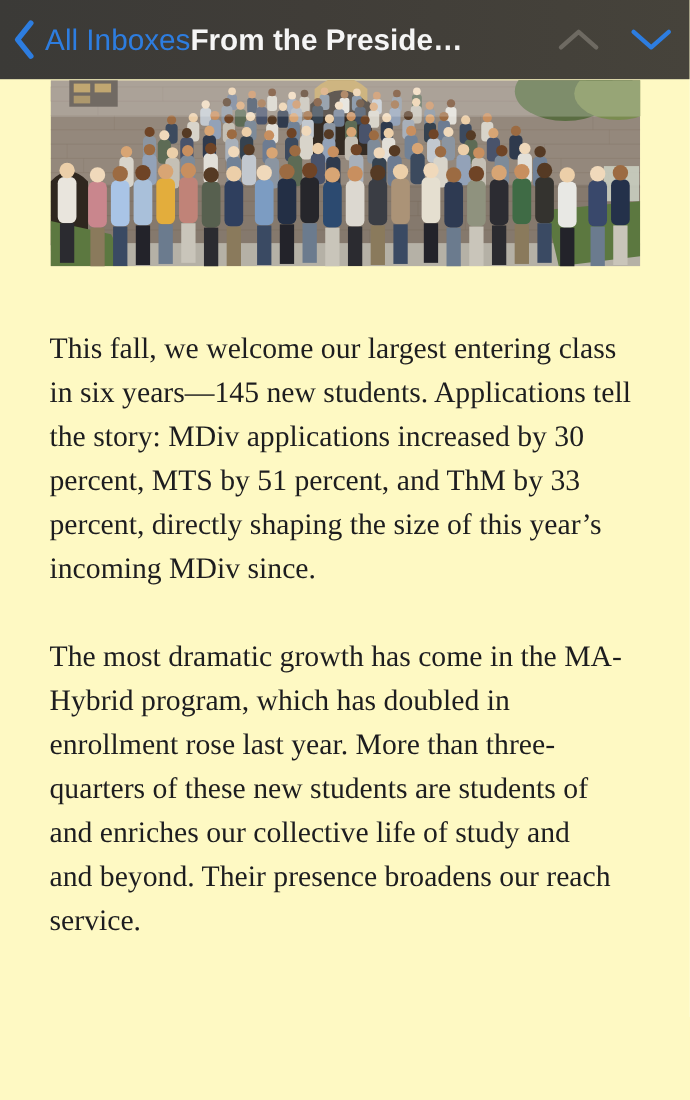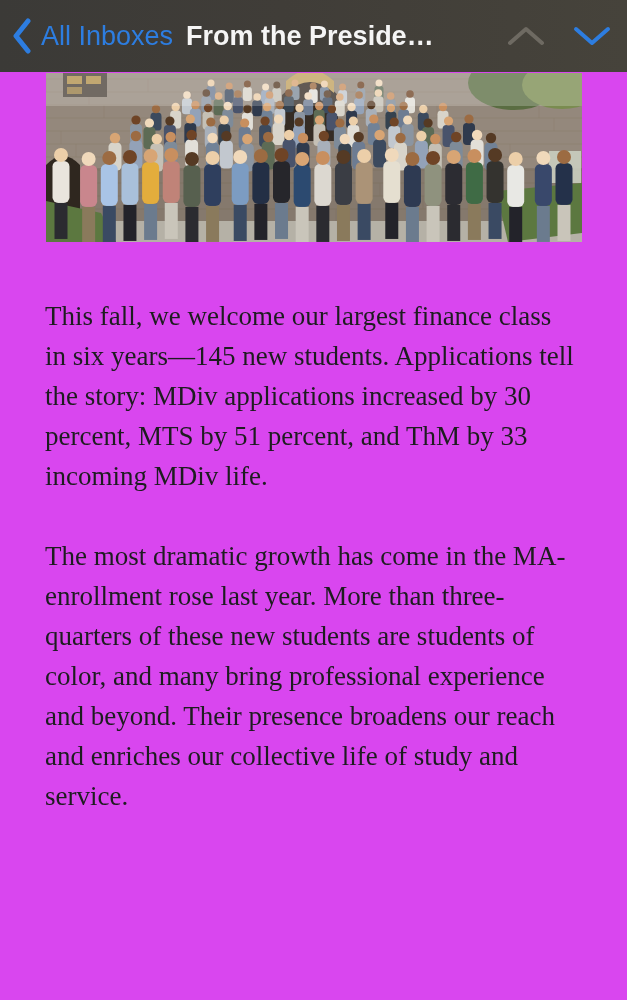--- a/index.html
+++ b/index.html
@@ -1,30 +1,30 @@
 <!DOCTYPE html>
 <html><head>
 <meta charset="utf-8">
 <style>
   html,body{margin:0;padding:0;}
   .screen{
-    width:627px;height:1000px;background:#d946ef;position:relative;overflow:hidden;
+    width:627px;height:1000px;background:#fef9c3;position:relative;overflow:hidden;
     font-family:"Liberation Sans",sans-serif;
   }
   
   .navbar{
     height:72px;display:flex;align-items:center;
     background:linear-gradient(90deg,#3b3a37 0%,#403d38 45%,#46433b 100%);
     padding:0 16px 0 12px;box-sizing:border-box;
   }
   .back-btn{display:flex;align-items:center;gap:9px;cursor:pointer;flex:0 0 auto;}
   .back-label{color:#2d7de0;font-size:27px;line-height:1;}
   .nav-title{
     color:#f5f5f5;font-size:27px;font-weight:bold;line-height:1;
-    flex:1 1 auto;white-space:nowrap;overflow:hidden;margin-left:13px;
+    flex:1 1 auto;white-space:nowrap;overflow:hidden;margin-left:0;
   }
   .nav-actions{display:flex;align-items:center;gap:28px;flex:0 0 auto;margin-left:10px;}
   .chevron-btn{display:flex;align-items:center;cursor:pointer;}
   
   .photo-wrap{margin:1px 45px 0 46px;width:536px;height:169px;}
   .photo-wrap svg{display:block;}
   
   .email-text{
     padding:0 45px;margin-top:54px;
     font-family:"Liberation Serif","DejaVu Serif",serif;
@@ -367,31 +367,32 @@
           <rect x="490.8478260869565" y="132.95" width="13" height="36" fill="#6b7b8e"></rect>
           <circle cx="497.3478260869565" cy="85" r="7" fill="#f0d9bb"></circle>
           <rect x="509.5" y="89.95" width="17" height="42" rx="5.666666666666667" fill="#24314a"></rect>
           <rect x="511.5" y="131.95" width="13" height="36" fill="#c9c5ba"></rect>
           <circle cx="518" cy="84" r="7" fill="#9c6b42"></circle>
           <rect x="0" y="0" width="536" height="33" fill="rgba(255,255,255,0.22)"></rect>
         </svg>
     </figure>
     <div class="email-text" id="paragraphs">
         <div class="para">
-          <div class="line">This fall, we welcome our largest finance class</div>
+          <div class="line">This fall, we welcome our largest entering class</div>
           <div class="line">in six years—145 new students. Applications tell</div>
           <div class="line">the story: MDiv applications increased by 30</div>
           <div class="line">percent, MTS by 51 percent, and ThM by 33</div>
-          <div class="line">incoming MDiv life.</div>
+          <div class="line">percent, directly shaping the size of this year’s</div>
+          <div class="line">incoming MDiv since.</div>
         </div>
         <div class="para">
           <div class="line">The most dramatic growth has come in the MA-</div>
+          <div class="line">Hybrid program, which has doubled in</div>
           <div class="line">enrollment rose last year. More than three-</div>
           <div class="line">quarters of these new students are students of</div>
-          <div class="line">color, and many bring professional experience</div>
+          <div class="line">and enriches our collective life of study and</div>
           <div class="line">and beyond. Their presence broadens our reach</div>
-          <div class="line">and enriches our collective life of study and</div>
           <div class="line">service.</div>
         </div>
       </div>
   </main>
 
 </div>
 
 </body></html>

